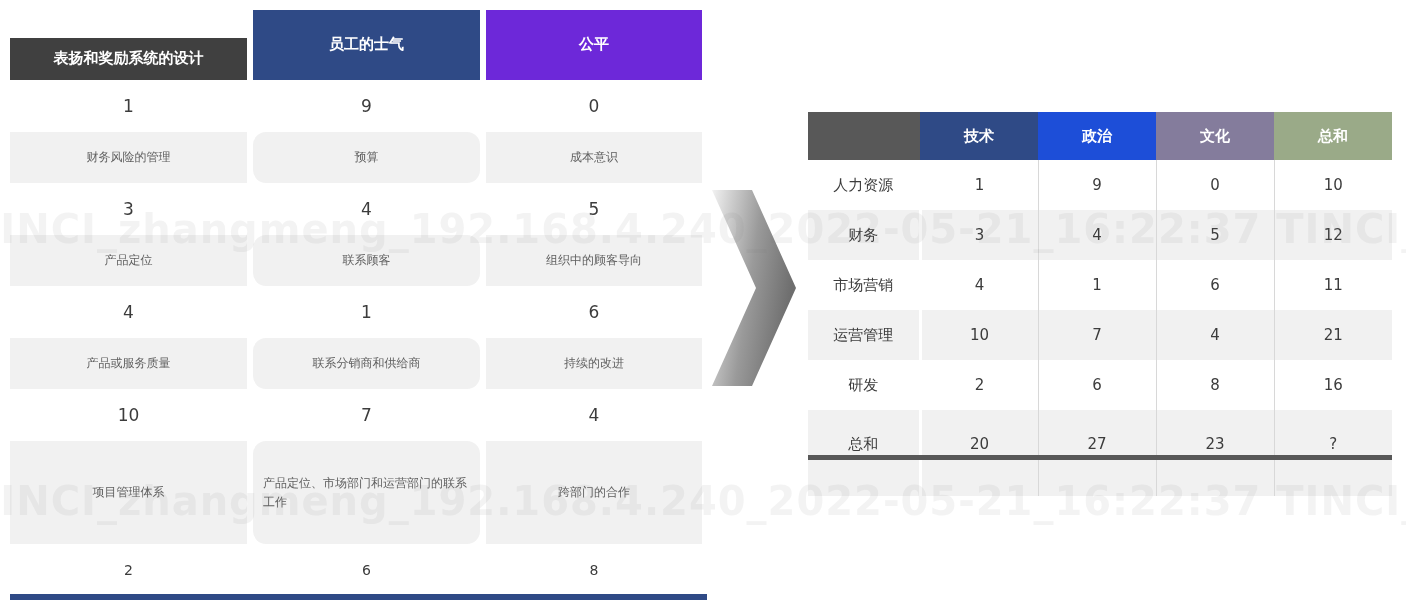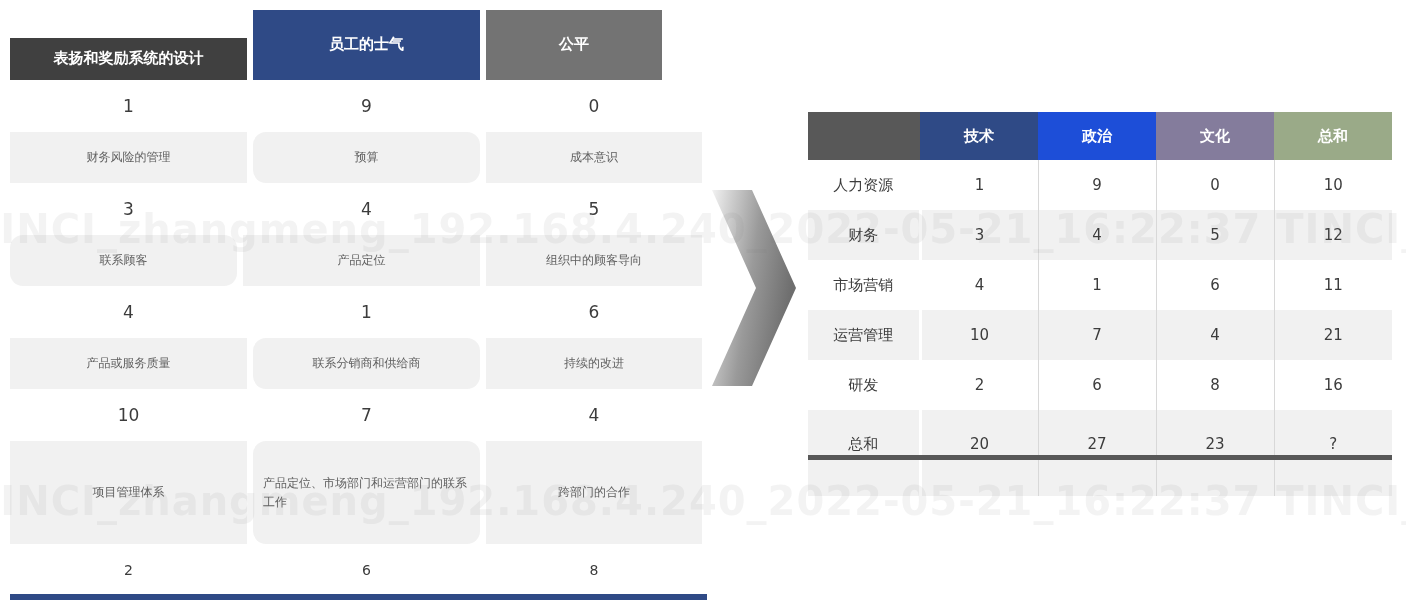--- a/index.html
+++ b/index.html
@@ -30,21 +30,21 @@
   }
   .lt-headrow{display:flex;gap:6px;height:70px;}
   .lt-head{
     flex:0 0 auto;
     display:flex;align-items:center;justify-content:center;
     color:#ffffff;font-size:15px;font-weight:bold;line-height:1.45;
     text-align:center;padding:0 8px;box-sizing:border-box;
   }
   .lt-head.c0{width:237px;background:#404040;margin-top:28px;}
   .lt-head.c1{width:227px;background:#2F4A86;}
-  .lt-head.c2{width:176px;background:#737373;}
+  .lt-head.c2{width:216px;background:#6d28d9;}
 
   .lt-numrow{display:flex;gap:6px;height:52px;}
   .lt-num{
     flex:0 0 auto;display:flex;align-items:center;justify-content:center;
     font-size:17px;color:#3c3c3c;background:transparent;
   }
   .lt-num.c0{width:237px;}
   .lt-num.c1{width:227px;}
   .lt-num.c2{width:216px;}
 
@@ -129,22 +129,22 @@
       <div class="lt-text c0">财务风险的管理</div>
       <div class="lt-text c1">预算</div>
       <div class="lt-text c2">成本意识</div>
     </div>
     <div class="lt-numrow">
       <div class="lt-num c0">3</div>
       <div class="lt-num c1">4</div>
       <div class="lt-num c2">5</div>
     </div>
     <div class="lt-textrow rh-normal">
+      <div class="lt-text c0">产品定位</div>
       <div class="lt-text c1">联系顾客</div>
-      <div class="lt-text c0">产品定位</div>
       <div class="lt-text c2">组织中的顾客导向</div>
     </div>
     <div class="lt-numrow">
       <div class="lt-num c0">4</div>
       <div class="lt-num c1">1</div>
       <div class="lt-num c2">6</div>
     </div>
     <div class="lt-textrow rh-normal">
       <div class="lt-text c0">产品或服务质量</div>
       <div class="lt-text c1">联系分销商和供给商</div>

